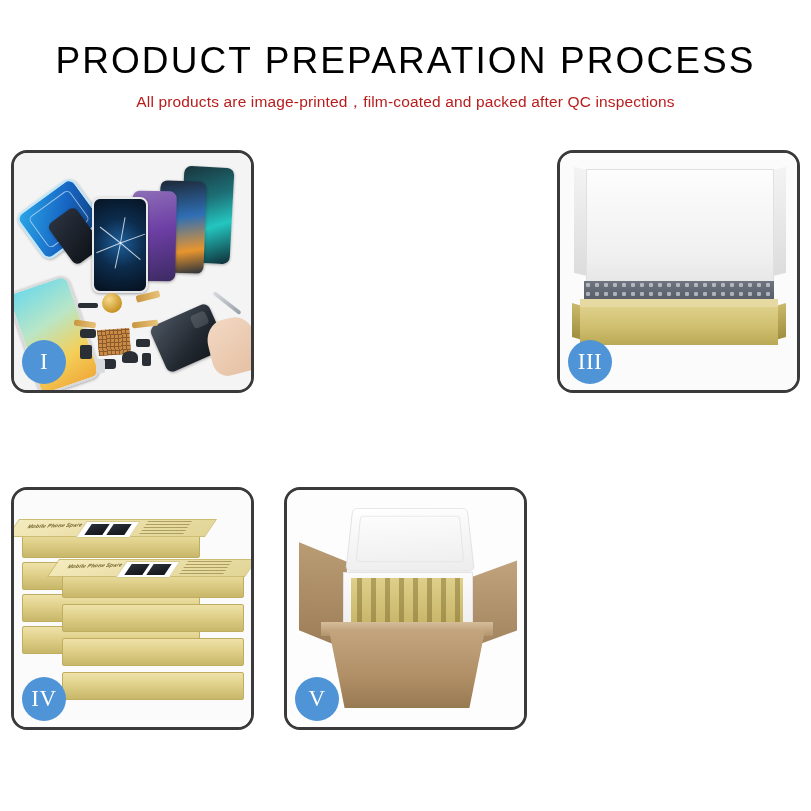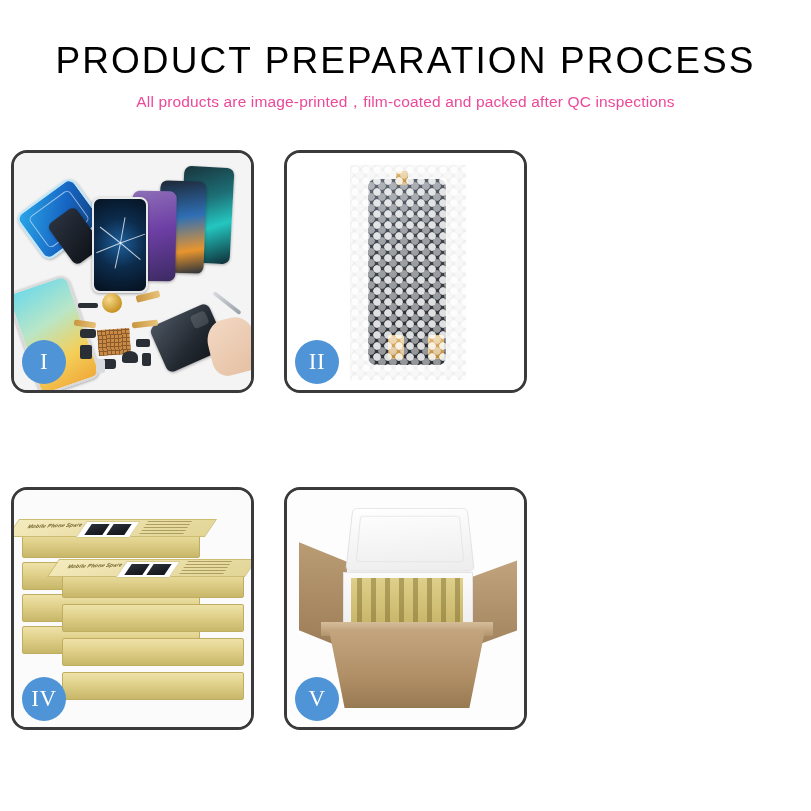--- a/index.html
+++ b/index.html
@@ -38,21 +38,21 @@
     color: #000000;
     line-height: 1.0;
     white-space: nowrap;
   }
   .subtitle {
     margin-top: 13px;
     font-family: "Liberation Sans", sans-serif;
     font-size: 15.5px;
     font-weight: 400;
     letter-spacing: 0.15px;
-    color: #ec4899;
+    color: #b91c1c;
     white-space: nowrap;
   }
 
   
   .grid {
     position: absolute;
     top: 150px;
     left: 11px;
     width: 789px;
     height: 580px;
@@ -450,35 +450,34 @@
         <div class="part" style="left:82px; top:206px; width:9px; height:14px; background:#d8dce1;"></div>
         <div class="flex-cable" style="left:122px; top:140px; width:24px; height:7px; transform:rotate(-14deg);"></div>
         <div class="flex-cable" style="left:60px; top:168px; width:22px; height:6px; transform:rotate(8deg);"></div>
         <div class="flex-cable" style="left:118px; top:168px; width:26px; height:6px; transform:rotate(-6deg);"></div>
         <div class="tweezers"></div>
         <div class="hand"></div>
       </div>
       <div class="badge">I</div>
     </div>
 
-    <div class="panel p2">
+
+    <div class="panel p3">
       <div class="scene">
-        <div class="bubblepack">
-          <div class="bw-screen"></div>
-          <div class="bw-flex"></div>
-          <div class="bw-gold1"></div>
-          <div class="bw-gold2"></div>
-          <div class="bw-gold3"></div>
-          <div class="bubbles"></div>
-          <div class="bubbles b2"></div>
-        </div>
+        <div class="b3-lid-l"></div>
+        <div class="b3-lid-r"></div>
+        <div class="b3-lid"></div>
+        <div class="b3-foam"></div>
+        <div class="b3-tray-lseg"></div>
+        <div class="b3-tray-rseg"></div>
+        <div class="b3-tray-top"></div>
+        <div class="b3-tray-front"></div>
       </div>
-      <div class="badge">II</div>
+      <div class="badge">III</div>
     </div>
-
 
     <div class="panel p4">
       <div class="scene">
         <div class="stack">
 
           <div class="gbox" style="left:0px; top:26px;">
             <div class="lidtop"></div>
             <div class="gbox-label">Mobile Phone Spare Parts</div>
             <div class="gbox-img">
                 <i class="a"></i>

